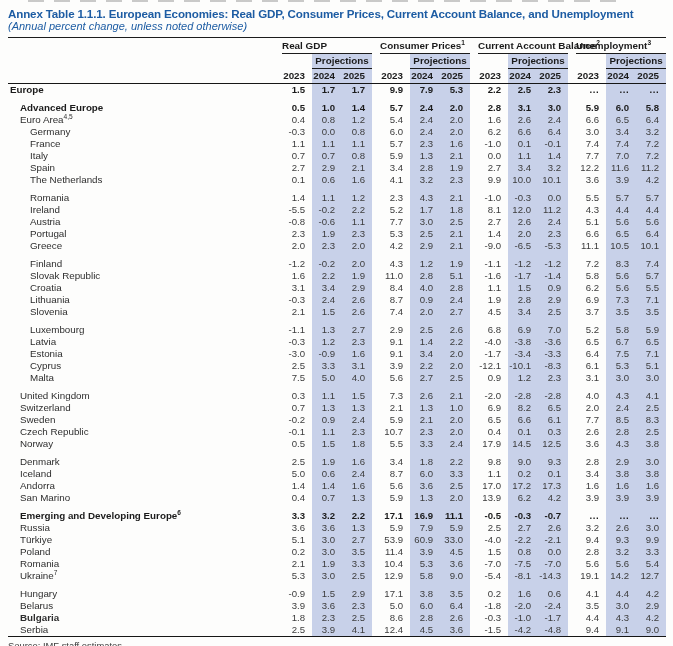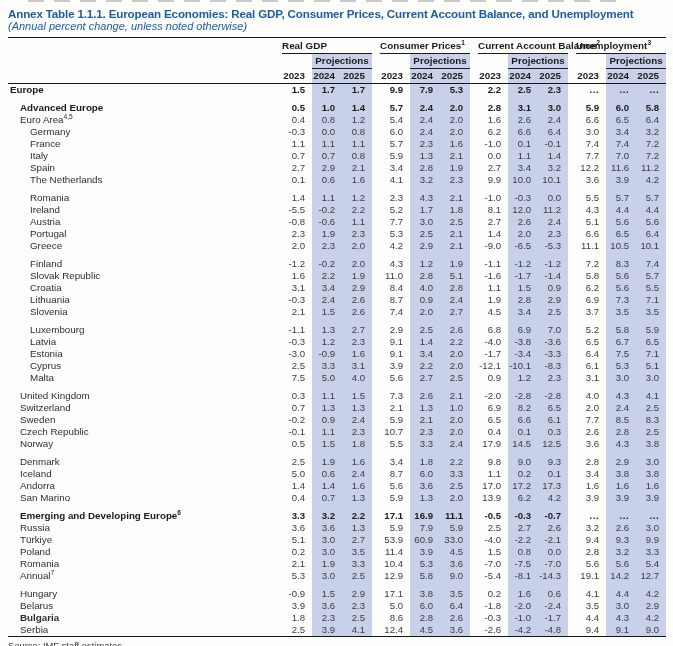--- a/index.html
+++ b/index.html
@@ -895,21 +895,21 @@
           <td class="gapc"></td>
           <td class="num">-7.0</td>
           <td class="num band">-7.5</td>
           <td class="num band">-7.0</td>
           <td class="gapc"></td>
           <td class="num">5.6</td>
           <td class="num band">5.6</td>
           <td class="num band">5.4</td>
         </tr>
         <tr>
-          <td class="lbl" style="padding-left: 12px;"><span>Annual</span><sup>7</sup></td>
+          <td class="lbl" style="padding-left: 12px;"><span>Ukraine</span><sup>7</sup></td>
           <td class="num">5.3</td>
           <td class="num band">3.0</td>
           <td class="num band">2.5</td>
           <td class="gapc"></td>
           <td class="num">12.9</td>
           <td class="num band">5.8</td>
           <td class="num band">9.0</td>
           <td class="gapc"></td>
           <td class="num">-5.4</td>
           <td class="num band">-8.1</td>
@@ -994,21 +994,21 @@
         <tr>
           <td class="lbl" style="padding-left: 12px;"><span>Serbia</span></td>
           <td class="num">2.5</td>
           <td class="num band">3.9</td>
           <td class="num band">4.1</td>
           <td class="gapc"></td>
           <td class="num">12.4</td>
           <td class="num band">4.5</td>
           <td class="num band">3.6</td>
           <td class="gapc"></td>
-          <td class="num">-2.6</td>
+          <td class="num">-1.5</td>
           <td class="num band">-4.2</td>
           <td class="num band">-4.8</td>
           <td class="gapc"></td>
           <td class="num">9.4</td>
           <td class="num band">9.1</td>
           <td class="num band">9.0</td>
         </tr>
         <tr class="endrule">
           <td></td>
           <td></td>

